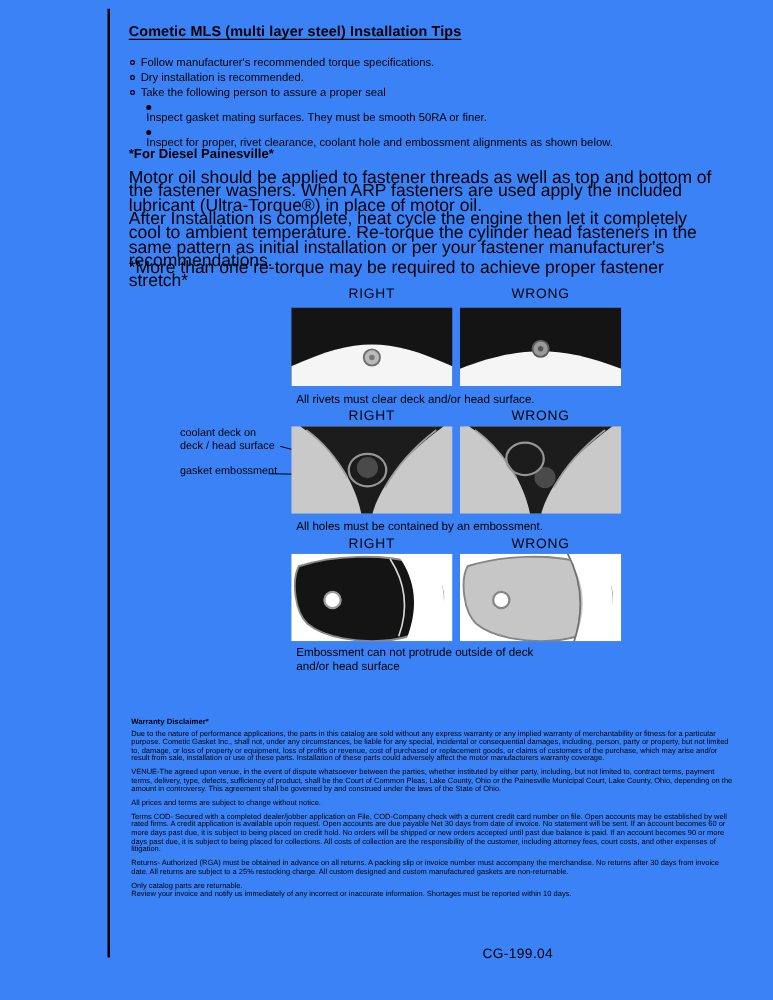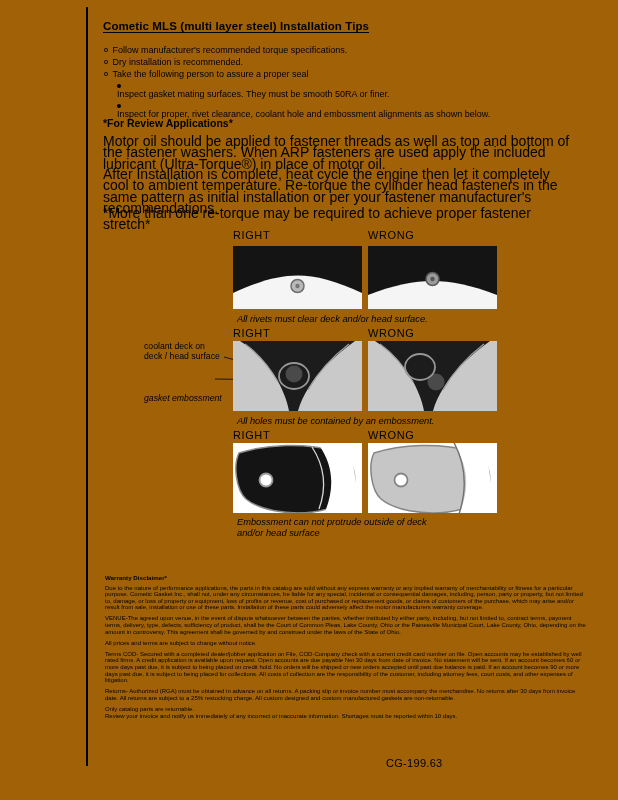--- a/index.html
+++ b/index.html
@@ -1,38 +1,38 @@
 <!DOCTYPE html>
 <html><head>
 <meta charset="utf-8">
 <style>
   * { margin:0; padding:0; box-sizing:border-box; }
   html,body { background:#ffffff; }
   .page {
-    position:relative; width:618px; height:800px; background:#a16207;
+    position:relative; width:618px; height:800px; background:#3b82f6;
     font-family:"Liberation Sans", sans-serif; color:#000; overflow:hidden;
   }
   .abs { position:absolute; }
   .vline { position:absolute; left:86px; top:7px; width:1.5px; height:759px; background:#000; }
   .title {
     position:absolute; left:103px; top:20px; font-size:11.5px; font-weight:bold;
     text-decoration:underline; text-underline-offset:2px; letter-spacing:0.1px;
   }
   .tips { position:absolute; left:104px; top:44px; font-size:9px; line-height:12px; }
   .tip-row { display:flex; align-items:flex-start;text-align:right; }
   .tip-row.l2 { margin-left:13px;flex-direction:column; }
   .bullet { flex:0 0 auto; margin:4px 5px 0 0; }
   .b1 { width:3.5px; height:3.5px; border:1px solid #000; border-radius:50%; }
   .b2 { width:4px; height:4px; background:#000; border-radius:50%; }
   .diesel-h { position:absolute; left:103px; top:117px; font-size:10.5px; font-weight:bold; }
   .para { position:absolute; left:103px; width:472px; font-size:14px; line-height:11.4px; }
-  .rw { position:absolute; width:129px; font-size:11px; letter-spacing:0.6px; }
+  .rw { position:absolute; width:129px; text-align:center; font-size:11px; letter-spacing:0.6px; }
   .dbox { position:absolute; width:129px; }
   .dbox svg { display:block; width:129px; }
-  .cap { position:absolute; left:237px; font-size:9.3px; line-height:11px;font-style:italic; }
+  .cap { position:absolute; left:237px; font-size:9.3px; line-height:11px; }
   .callout { position:absolute; font-size:8.7px; line-height:10px; }
   .warranty { position:absolute; left:105px; top:575px; width:484px; font-size:6px; line-height:6.6px; }
   .warranty .w-head { font-weight:bold; font-size:6.2px; margin-bottom:3px; }
   .warranty p { margin:0 0 4.5px 0; }
   .warranty p.tight { margin:0; }
   .footer-code { position:absolute; left:386px; top:757px; font-size:11px; letter-spacing:0.3px; }
 </style>
 </head>
 <body>
 
@@ -58,21 +58,21 @@
     <div class="tip-row l2">
       <span class="bullet b2"></span>
       <span>Inspect gasket mating surfaces.  They must be smooth 50RA or finer.</span>
     </div>
     <div class="tip-row l2">
       <span class="bullet b2"></span>
       <span>Inspect for proper, rivet clearance, coolant hole and embossment alignments as shown below.</span>
     </div>
   </div>
 
-  <h2 class="diesel-h">*For Review Applications*</h2>
+  <h2 class="diesel-h">*For Diesel Painesville*</h2>
   <p class="para" style="top:136px;">Motor oil should be applied to fastener threads as well as top and bottom of the fastener washers. When ARP fasteners are used apply the included lubricant (Ultra-Torque®) in place of motor oil.</p>
   <p class="para" style="top:208px;">*More than one re-torque may be required to achieve proper fastener stretch*</p>
   <p class="para" style="top:169px;">After Installation is complete, heat cycle the engine then let it completely cool to ambient temperature. Re-torque the cylinder head fasteners in the same pattern as initial installation or per your fastener manufacturer's recommendations.</p>
 
   <div class="rw" style="left:233px; top:229px;">RIGHT</div>
   <div class="rw" style="left:368px; top:229px;">WRONG</div>
 
   <div class="dbox" style="left:233px; top:246px;">
     <svg viewBox="0 0 129 63" width="129" height="63">
       <rect width="129" height="63" fill="#141414"></rect>
@@ -89,21 +89,21 @@
       <circle cx="64.5" cy="33" r="2.2" fill="#555"></circle>
     </svg>
   </div>
   <div class="cap" style="top:314px;">All rivets must clear deck and/or head surface.</div>
 
   <div class="rw" style="left:233px; top:327px;">RIGHT</div>
   <div class="rw" style="left:368px; top:327px;">WRONG</div>
 
   <div class="callout" style="left:144px; top:341px;">coolant deck on</div>
   <div class="callout" style="left:144px; top:351px;">deck / head surface</div>
-  <div class="callout" style="left:144px; top:393px;font-style:italic;">gasket embossment</div>
+  <div class="callout" style="left:144px; top:371px;">gasket embossment</div>
 
   <svg class="abs" style="left:142px; top:344px;" width="152" height="44" viewBox="0 0 152 44">
     <line x1="82" y1="13" x2="146" y2="30" stroke="#000" stroke-width="0.8"></line>
     <line x1="73" y1="35" x2="139" y2="36" stroke="#000" stroke-width="0.8"></line>
   </svg>
 
   <div class="dbox" style="left:233px; top:341px;">
     <svg viewBox="0 0 129 70" width="129" height="70">
       <rect width="129" height="70" fill="#c9c9c9"></rect>
       <path d="M7,0 H122 C103,14 87,28 76,46 C71,54 67,62 65,70 H56 C54,59 49,47 43,37 C34,22 21,9 7,0 Z" fill="#1c1c1c"></path>
@@ -152,15 +152,15 @@
     <div class="w-head">Warranty Disclaimer*</div>
     <p>Due to the nature of performance applications, the parts in this catalog are sold without any express warranty or any implied warranty of merchantability or fitness for a particular purpose.  Cometic Gasket Inc., shall not, under any circumstances, be liable for any special, incidental or consequential damages, including, person, party or property, but not limited to, damage, or loss of property or equipment, loss of profits or revenue, cost of purchased or replacement goods, or claims of customers of the purchase, which may arise and/or result from sale, installation or use of these parts.  Installation of these parts could adversely affect the motor manufacturers warranty coverage.</p>
     <p>VENUE-The agreed upon venue, in the event of dispute whatsoever between the parties, whether instituted by either party, including, but not limited to, contract terms, payment terms, delivery, type, defects, sufficiency of product, shall be the Court of Common Pleas, Lake County, Ohio or the Painesville Municipal Court, Lake County, Ohio, depending on the amount in controversy. This agreement shall be governed by and construed under the laws of the State of Ohio.</p>
     <p>All prices and terms are subject to change without notice.</p>
     <p>Terms COD- Secured with a completed dealer/jobber application on File, COD-Company check with a current credit card number on file.  Open accounts may be established by well rated firms.  A credit application is available upon request.  Open accounts are due payable Net 30 days from date of invoice.  No statement will be sent.  If an account becomes 60 or more days past due, it is subject to being placed on credit hold.  No orders will be shipped or new orders accepted until past due balance is paid.  If an account becomes 90 or more days past due, it is subject to being placed for collections.  All costs of collection are the responsibility of the customer, including attorney fees, court costs, and other expenses of litigation.</p>
     <p>Returns- Authorized (RGA) must be obtained in advance on all returns.  A packing slip or invoice number must accompany the merchandise.  No returns after 30 days from invoice date.  All returns are subject to a 25% restocking charge.  All custom designed and custom manufactured gaskets are non-returnable.</p>
     <p class="tight">Only catalog parts are returnable.</p>
     <p class="tight">Review your invoice and notify us immediately of any incorrect or inaccurate information.  Shortages must be reported within 10 days.</p>
   </div>
 
-  <div class="footer-code">CG-199.63</div>
+  <div class="footer-code">CG-199.04</div>
 
 </div>
 
 </body></html>

